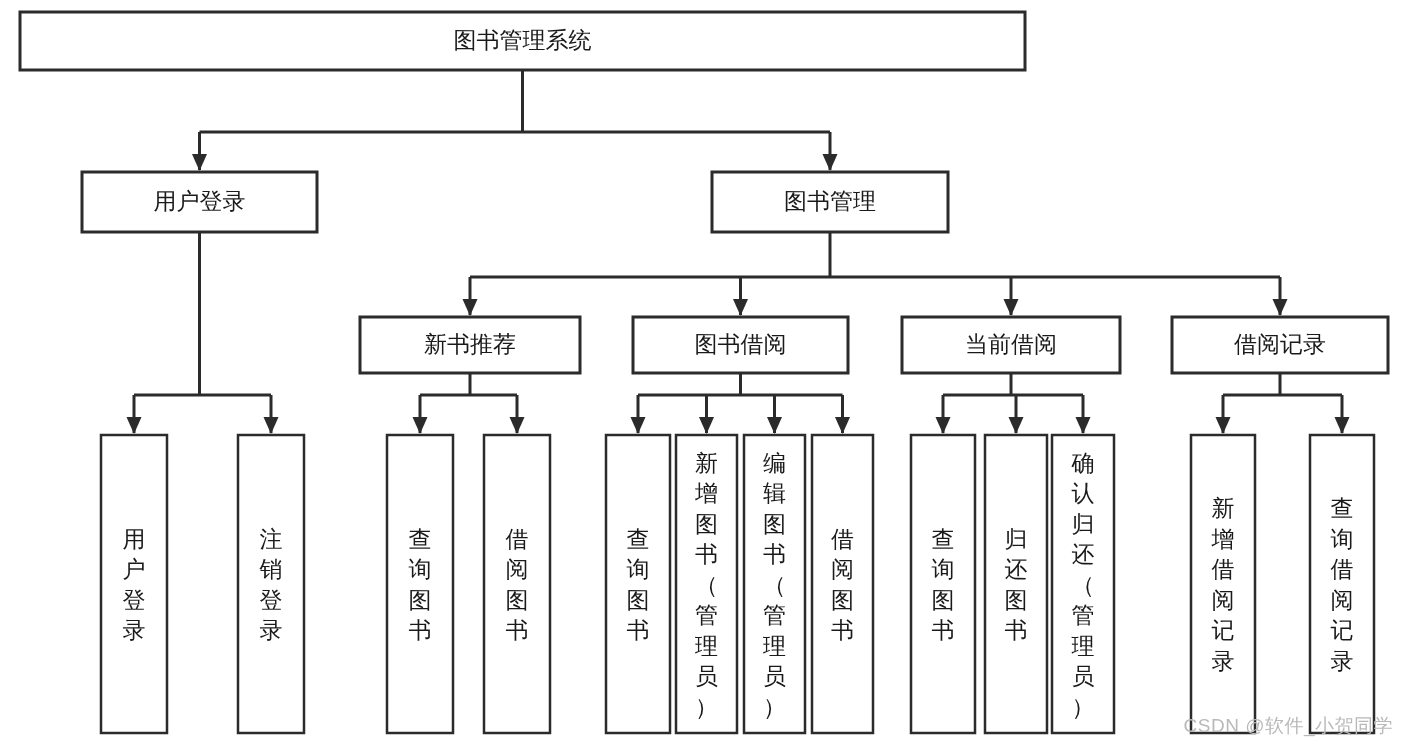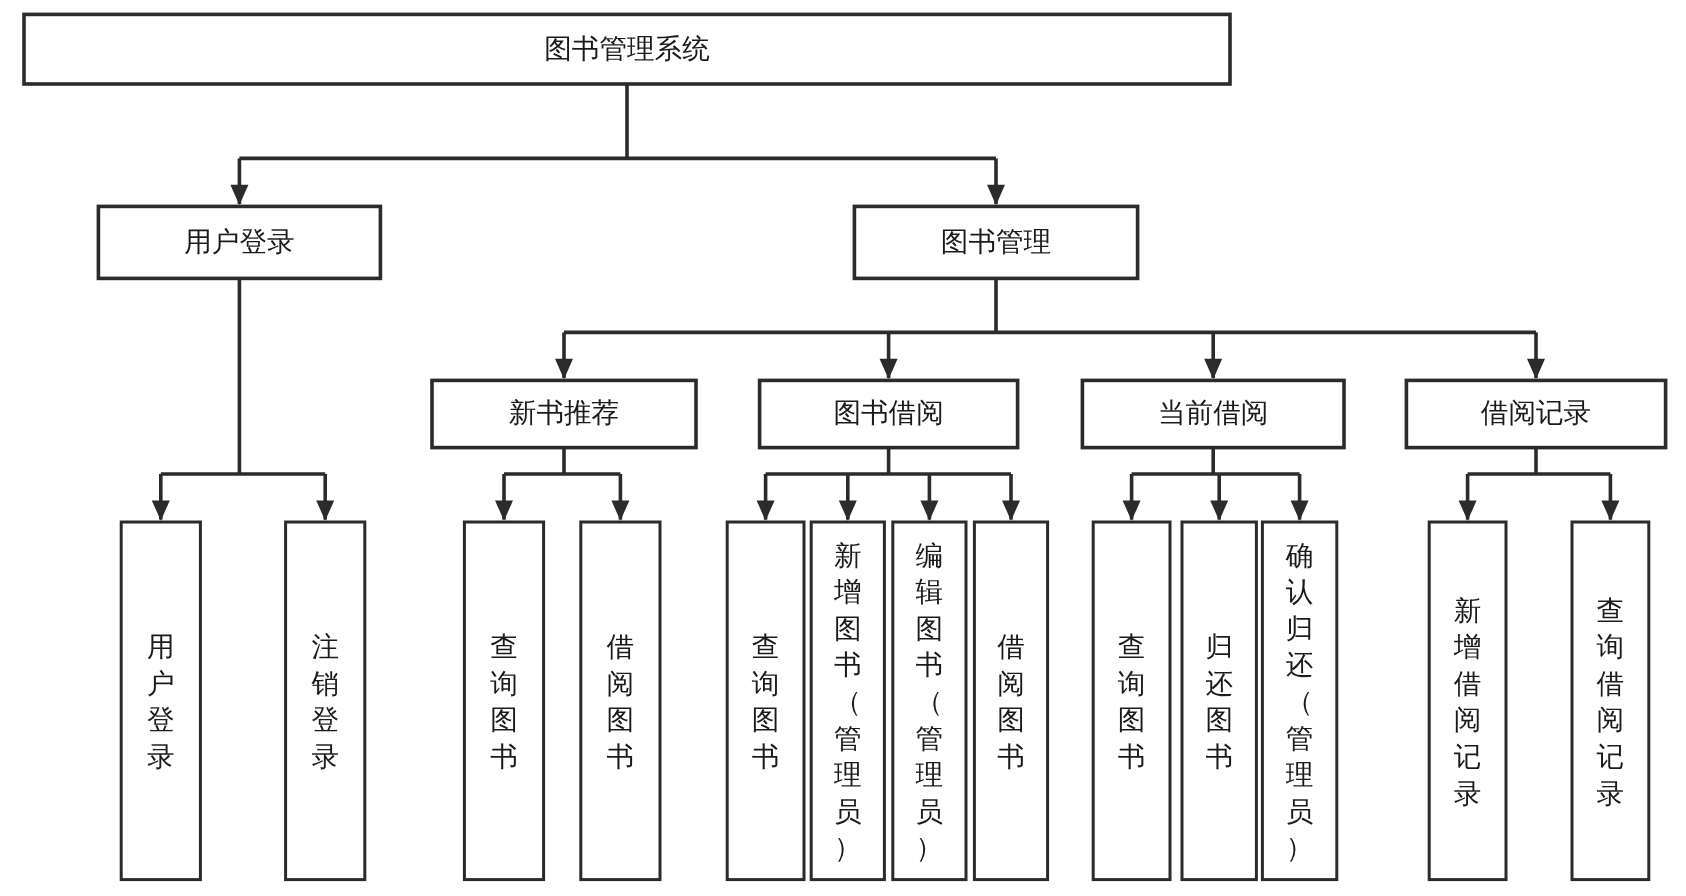--- a/index.html
+++ b/index.html
@@ -278,13 +278,14 @@
           <rect x="1310" y="435" width="64" height="298" class="node-box thin"></rect>
           <text x="1342" y="516.29" class="node-label-v">查</text>
           <text x="1342" y="546.79" class="node-label-v">询</text>
           <text x="1342" y="577.29" class="node-label-v">借</text>
           <text x="1342" y="607.79" class="node-label-v">阅</text>
           <text x="1342" y="638.29" class="node-label-v">记</text>
           <text x="1342" y="668.79" class="node-label-v">录</text>
         </g>
       </g>
   </svg>
+  <div class="watermark">CSDN @软件_小贺同学</div>
 </div>
 
 </body></html>

